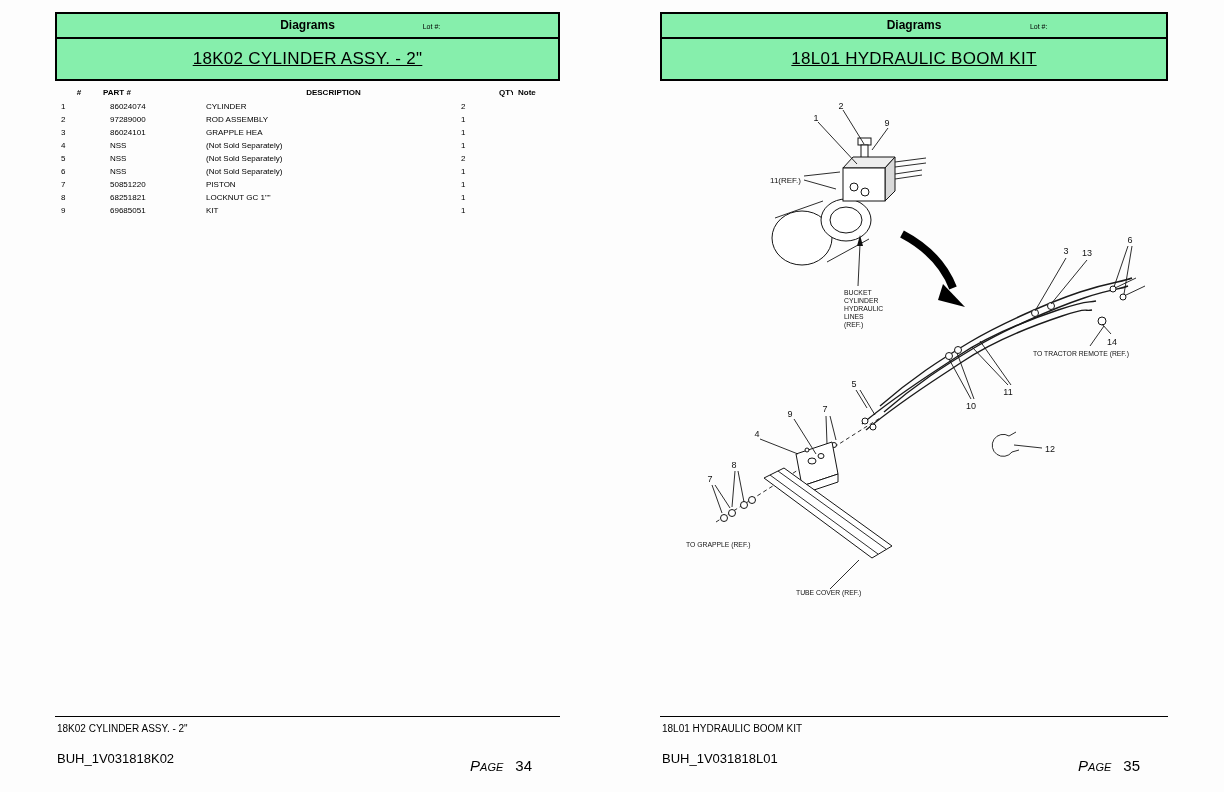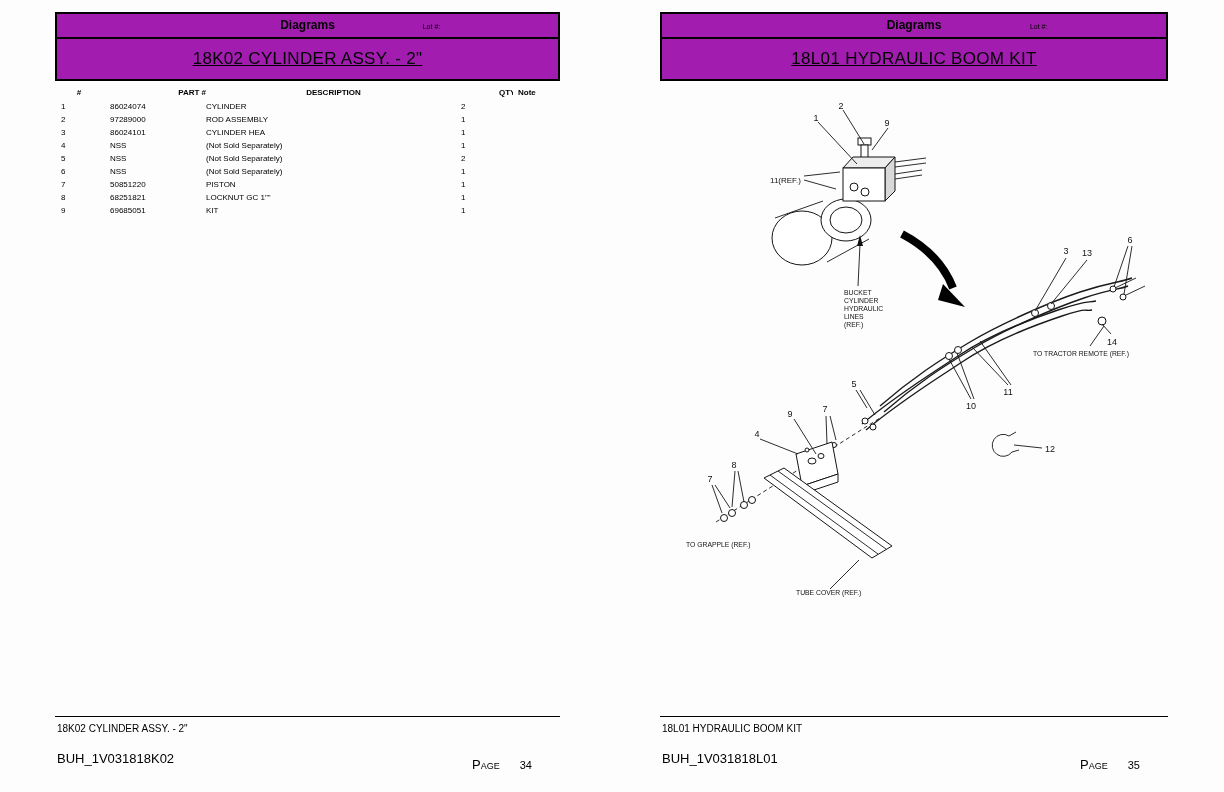--- a/index.html
+++ b/index.html
@@ -6,48 +6,48 @@
   body{
     width:1224px;height:792px;position:relative;overflow:hidden;
     background:#fdfdfd;color:#000;
     font-family:"Liberation Sans", sans-serif;
   }
   .page{position:absolute;top:0;height:792px;}
   #page-left{left:55px;width:505px;}
   #page-right{left:660px;width:508px;}
 
   
-  .header-box{position:absolute;top:12px;left:0;right:0;border:2px solid #000;background:#a21caf;}
+  .header-box{position:absolute;top:12px;left:0;right:0;border:2px solid #000;background:#86efac;}
   .header-top{position:relative;height:23px;border-bottom:2px solid #000;}
   .header-diagrams{position:absolute;left:0;right:0;top:4px;text-align:center;font-size:12px;font-weight:bold;}
   .header-lot{position:absolute;left:73%;top:9px;font-size:7px;}
   .header-main{height:40px;display:flex;align-items:center;justify-content:center;}
   .page-title{font-size:17px;font-weight:400;text-decoration:underline;letter-spacing:.3px;white-space:nowrap;}
 
   
   .parts-table{position:absolute;top:86px;left:0;right:0;font-size:8px;line-height:13px;}
   .thead,.trow{display:grid;grid-template-columns:48px 103px 255px 52px 47px;height:13px;}
   .thead{font-weight:bold;margin-bottom:1px;}
   .thead .col-num{text-align:center;}
-  .thead .col-part{text-align:right;}
+  .thead .col-part{text-align:left;}
   .thead .col-desc{text-align:center;}
   .thead .col-qty{padding-left:6px;margin-left:32px;}
   .thead .col-note{padding-left:5px;}
   .trow .col-num{padding-left:6px;}
   .trow .col-part{padding-left:7px;}
   .trow .col-qty{padding-left:0;}
   .tcell{overflow:hidden;white-space:nowrap;}
 
   
   .footer-rule{position:absolute;top:716px;left:0;right:0;border-top:1.5px solid #000;}
   .footer-title{position:absolute;top:723px;left:2px;font-size:10px;white-space:nowrap;}
   .footer-doc{position:absolute;top:751px;left:2px;font-size:13px;}
   .footer-page{position:absolute;top:757px;right:28px;font-size:10px;white-space:nowrap;}
-  .pg-label{font-variant:small-caps;font-size:13px;}
-  .pg-num{font-size:11px;margin-left:20px;}
+  .pg-label{font-variant:small-caps;font-size:15px;font-style:italic;}
+  .pg-num{font-size:15px;margin-left:12px;}
 
   
   .diagram-svg{position:absolute;top:88px;left:0;}
   .ln{stroke:#151515;stroke-width:.9;fill:none;}
   .hose{stroke:#1a1a1a;stroke-width:1.4;fill:none;}
   .part{stroke:#151515;stroke-width:1;fill:#fff;}
   .callout-txt{font-size:9px;fill:#111;font-family:"Liberation Sans",sans-serif;}
   .lbl-txt{font-size:6.8px;fill:#111;font-family:"Liberation Sans",sans-serif;}
 </style>
 </head>
@@ -84,21 +84,21 @@
         <div class="trow">
           <div class="tcell col-num">2</div>
           <div class="tcell col-part">97289000</div>
           <div class="tcell col-desc">ROD ASSEMBLY</div>
           <div class="tcell col-qty">1</div>
           <div class="tcell col-note"></div>
         </div>
         <div class="trow">
           <div class="tcell col-num">3</div>
           <div class="tcell col-part">86024101</div>
-          <div class="tcell col-desc">CYLINDER HEA</div>
+          <div class="tcell col-desc">GRAPPLE HEA</div>
           <div class="tcell col-qty">1</div>
           <div class="tcell col-note"></div>
         </div>
         <div class="trow">
           <div class="tcell col-num">4</div>
           <div class="tcell col-part">NSS</div>
           <div class="tcell col-desc">(Not Sold Separately)</div>
           <div class="tcell col-qty">1</div>
           <div class="tcell col-note"></div>
         </div>

